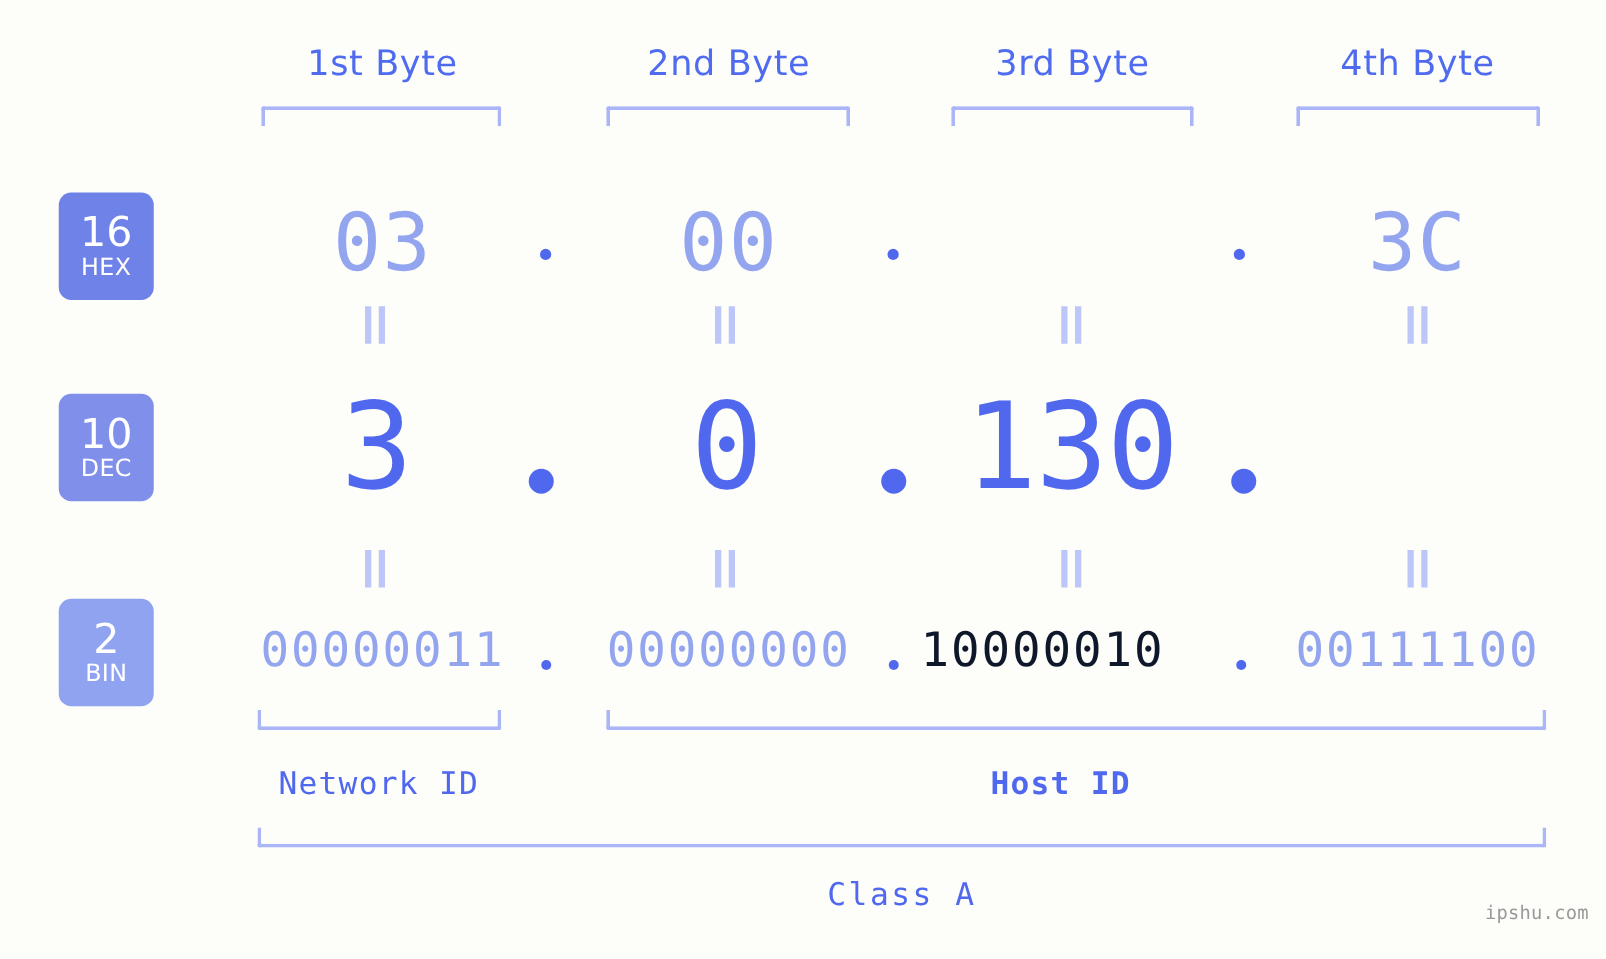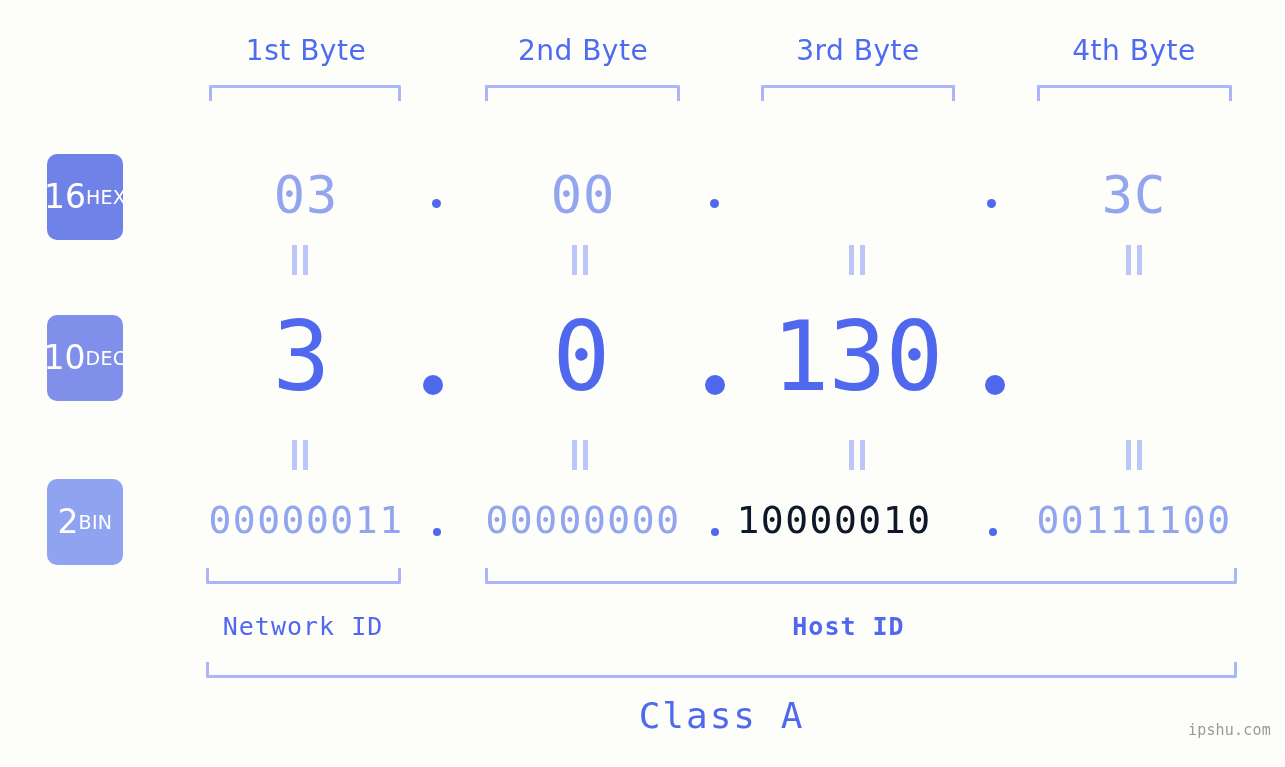--- a/index.html
+++ b/index.html
@@ -56,21 +56,21 @@
   
   .badge {
     position: absolute;
     left: 47px;
     width: 76px;
     border-radius: 10px;
     color: #ffffff;
     text-align: center;
     font-family: "DejaVu Sans", sans-serif;
     display: flex;
-    flex-direction: row;
+    flex-direction: column;
     align-items: center;
     justify-content: center;
   }
   .badge .num {
     font-size: 33px;
     line-height: 34px;
     font-weight: 400;
   }
   .badge .base {
     font-size: 19px;
@@ -81,21 +81,21 @@
 
   
   .cell {
     position: absolute;
     text-align: center;
     white-space: nowrap;
     font-family: "DejaVu Sans Mono", monospace;
   }
 
   .hex-val {
-    font-size: 52px;
+    font-size: 64px;
     line-height: 62px;
     color: #93a5ef;
     letter-spacing: 1px;
   }
 
   .dec-val {
     font-size: 96px;
     line-height: 110px;
     color: #5068ee;
     letter-spacing: -1px;
@@ -144,21 +144,21 @@
     line-height: 30px;
     color: #5068ee;
     letter-spacing: 1px;
     white-space: nowrap;
   }
 
   .class-label {
     position: absolute;
     text-align: center;
     font-family: "DejaVu Sans Mono", monospace;
-    font-size: 36px;
+    font-size: 25px;
     line-height: 40px;
     color: #5068ee;
     letter-spacing: 2px;
     white-space: nowrap;
   }
 
   
   .watermark {
     position: absolute;
     right: 14px;

